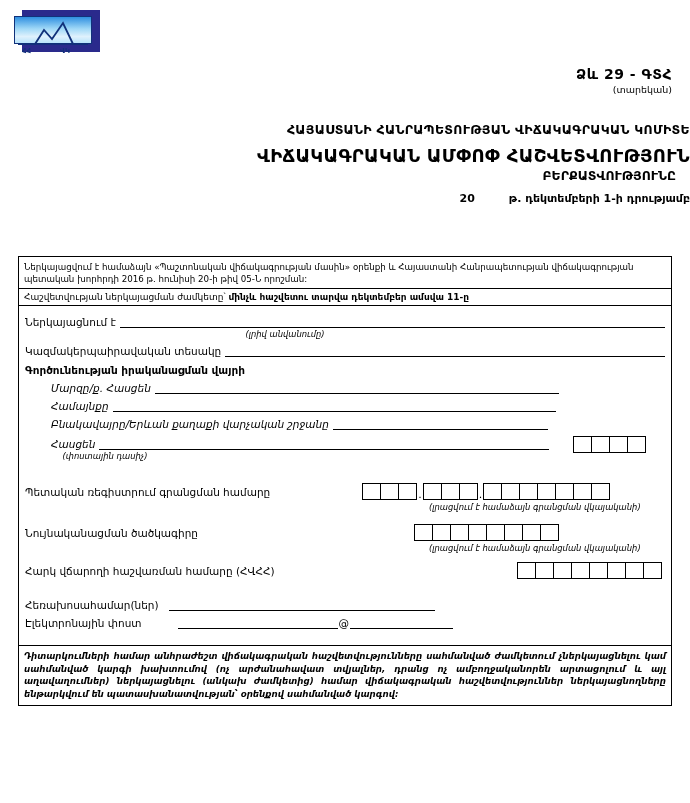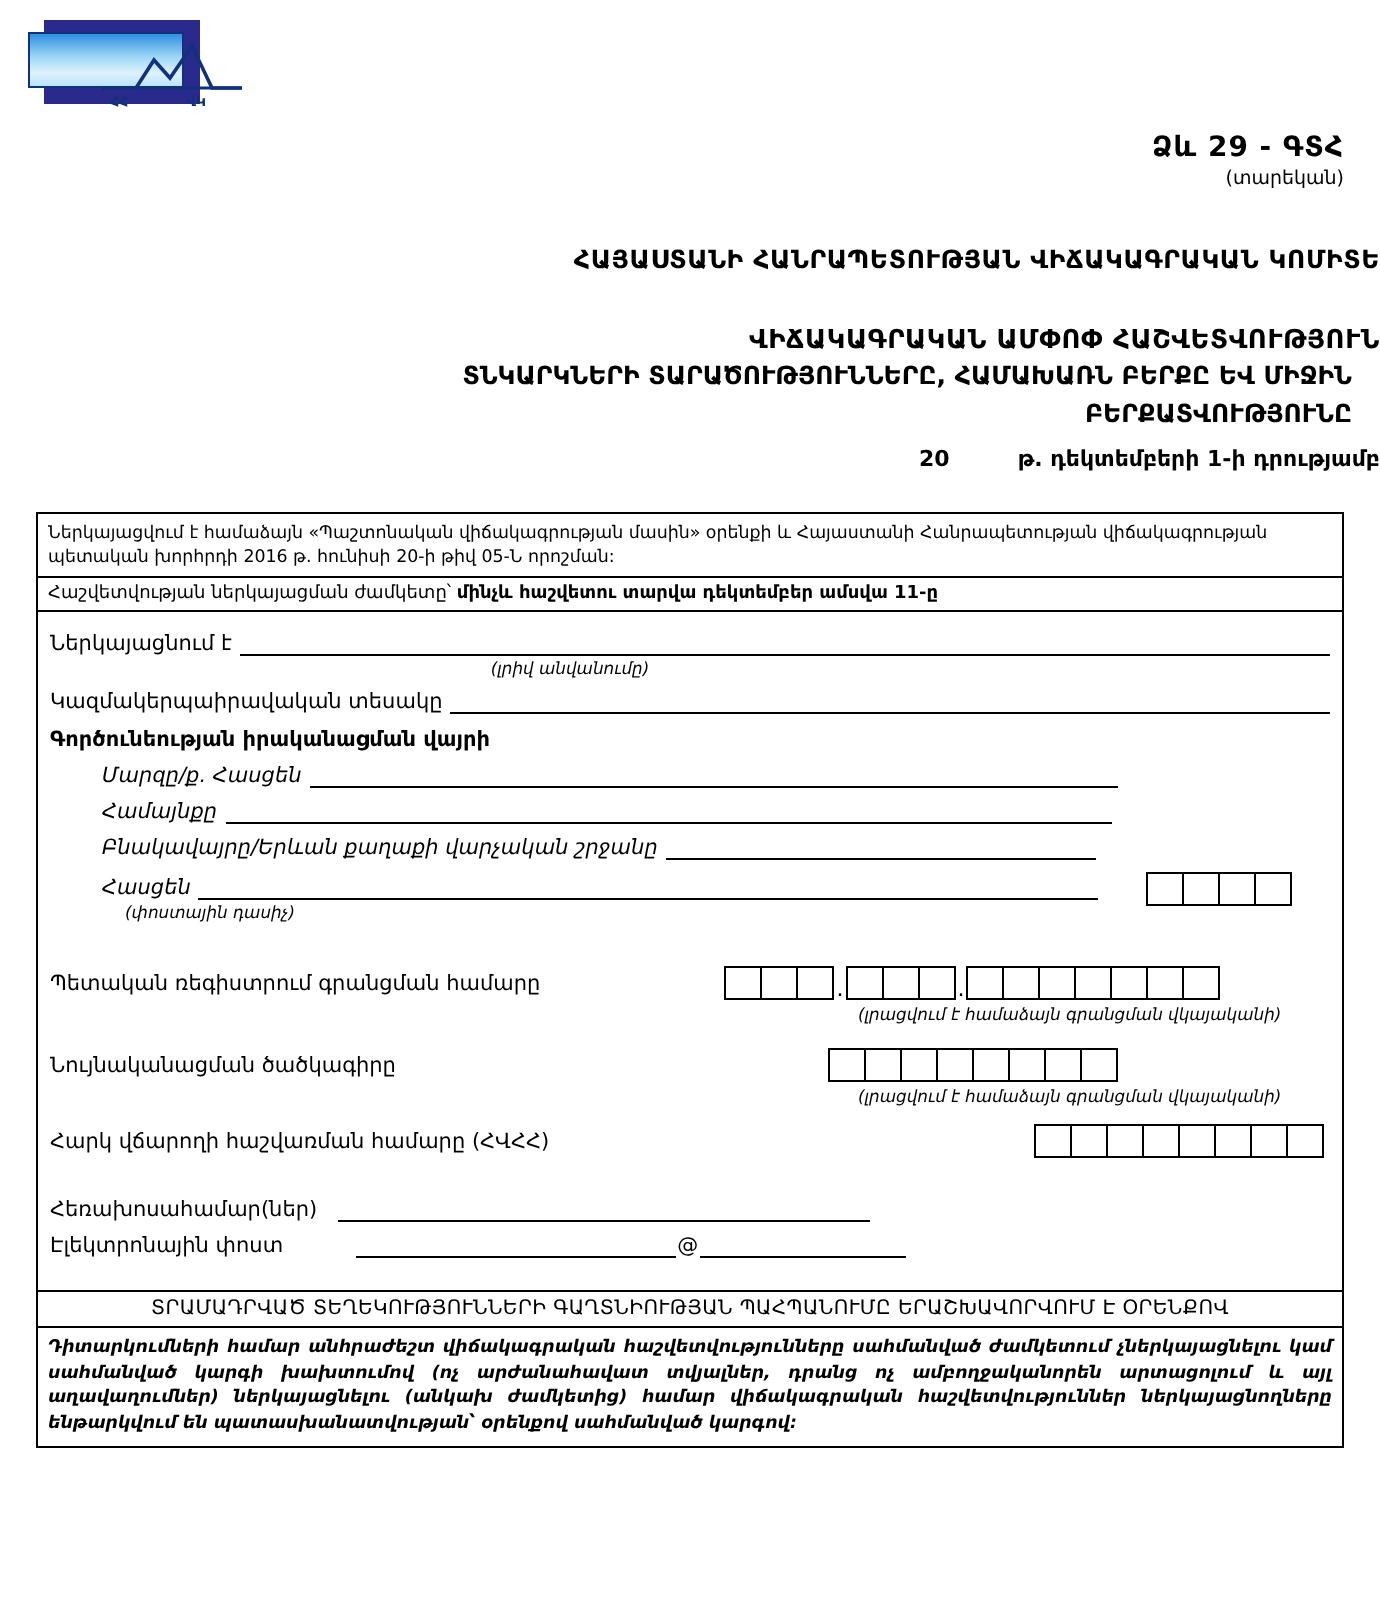--- a/index.html
+++ b/index.html
@@ -31,21 +31,20 @@
     left: 8px; top: 0;
     width: 78px; height: 42px;
     background: #2a2a8c;
   }
   .logo-face {
     position: absolute;
     left: 0; top: 6px;
     width: 78px; height: 28px;
     background: linear-gradient(180deg, #2f8fe0 0%, #9fd8f7 45%, #dff1fd 75%, #b9e4fb 100%);
     border: 1px solid #11317a;
-    padding-left: 33px;
   }
   .logo-face svg { display: block; }
   .form-code-block {
     position: absolute;
     right: 18px;
     top: 66px;
     text-align: right;
   }
   .form-code {
     font-size: 14px;
@@ -59,24 +58,24 @@
 
   
   .title-block { text-align: right; }
   .title-1 {
     font-size: 12.5px;
     font-weight: bold;
     letter-spacing: 0.3px;
     margin-top: 12px;
   }
   .title-2 {
-    font-size: 13px;
+    font-size: 18px;
     font-weight: bold;
     letter-spacing: 0.3px;
-    margin-top: 26px;
+    margin-top: 8px;
   }
   .title-3 {
     font-size: 12.5px;
     font-weight: bold;
     line-height: 19px;
     margin: 16px 14px 0 14px;
   }
   .date-line {
     font-size: 11px;
     font-weight: bold;
@@ -212,21 +211,20 @@
 
   <div class="form-code-block">
     <div class="form-code">Ձև  29 - ԳՏՀ</div>
     <div class="form-period">(տարեկան)</div>
   </div>
 </div>
 
 <div class="title-block">
   <div class="title-1">ՀԱՅԱՍՏԱՆԻ ՀԱՆՐԱՊԵՏՈՒԹՅԱՆ  ՎԻՃԱԿԱԳՐԱԿԱՆ ԿՈՄԻՏԵ</div>
   <div class="title-2">ՎԻՃԱԿԱԳՐԱԿԱՆ ԱՄՓՈՓ ՀԱՇՎԵՏՎՈՒԹՅՈՒՆ</div>
-  <div class="title-3" style="margin-top:0">ՏՆԿԱՐԿՆԵՐԻ ՏԱՐԱԾՈՒԹՅՈՒՆՆԵՐԸ, ՀԱՄԱԽԱՌՆ ԲԵՐՔԸ ԵՎ ՄԻՋԻՆ</div>
   <div class="title-3" style="margin-top:0">ԲԵՐՔԱՏՎՈՒԹՅՈՒՆԸ</div>
   <div class="date-line">
     <span>20</span><span class="blank"></span><span>թ. դեկտեմբերի 1-ի դրությամբ</span>
   </div>
 </div>
 
 <div class="frame">
 
   <div class="legal-note">Ներկայացվում է համաձայն «Պաշտոնական վիճակագրության մասին»  օրենքի և Հայաստանի Հանրապետության վիճակագրության պետական խորհրդի 2016 թ. հունիսի 20-ի թիվ 05-Ն որոշման:</div>
 
@@ -350,15 +348,14 @@
     <div class="row" style="margin-top:6px">
       <span class="lbl">Էլեկտրոնային փոստ</span>
       <span class="rule fixed-160" style="width:160px; margin-left:36px"></span>
       <span class="at-sign">@</span>
       <span class="rule fixed-103" style="margin-left:0"></span>
     </div>
 
     <div class="spacer-8"></div>
   </div>
 
-  <div class="warn-title">ՏՐԱՄԱԴՐՎԱԾ ՏԵՂԵԿՈՒԹՅՈՒՆՆԵՐԻ ԳԱՂՏՆԻՈՒԹՅԱՆ ՊԱՀՊԱՆՈՒՄԸ ԵՐԱՇԽԱՎՈՐՎՈՒՄ Է ՕՐԵՆՔՈՎ</div>
   <div class="warn-body">Դիտարկումների համար անհրաժեշտ վիճակագրական հաշվետվությունները սահմանված ժամկետում չներկայացնելու կամ սահմանված կարգի խախտումով (ոչ արժանահավատ տվյալներ, դրանց ոչ ամբողջականորեն արտացոլում և այլ աղավաղումներ) ներկայացնելու (անկախ ժամկետից) համար վիճակագրական հաշվետվություններ ներկայացնողները ենթարկվում են պատասխանատվության՝ օրենքով սահմանված կարգով:</div>
 </div>
 
 </body></html>

